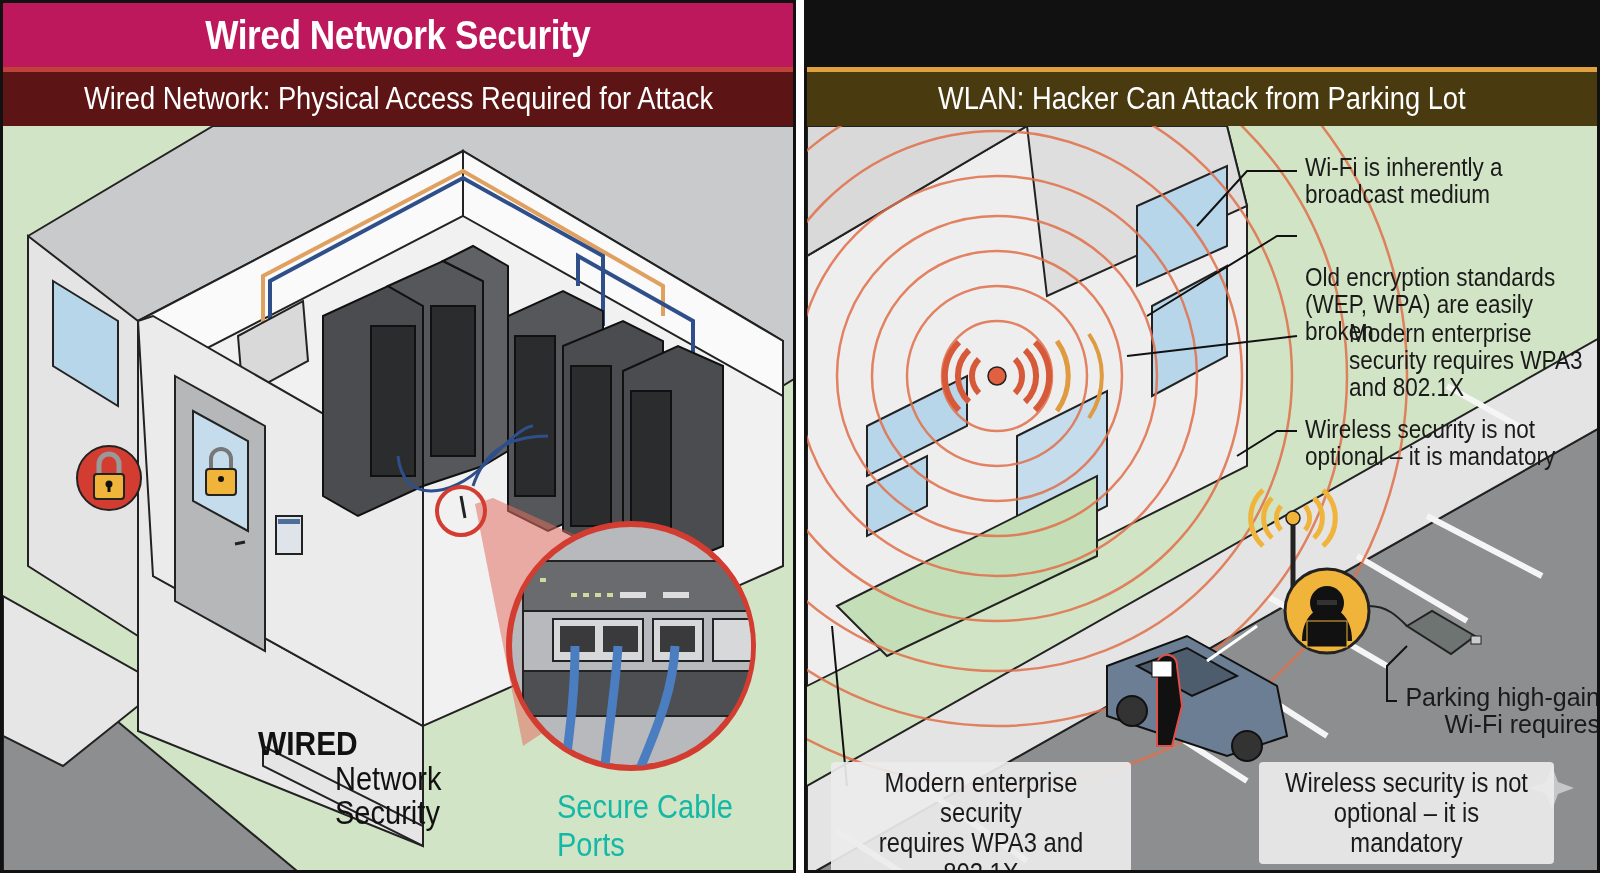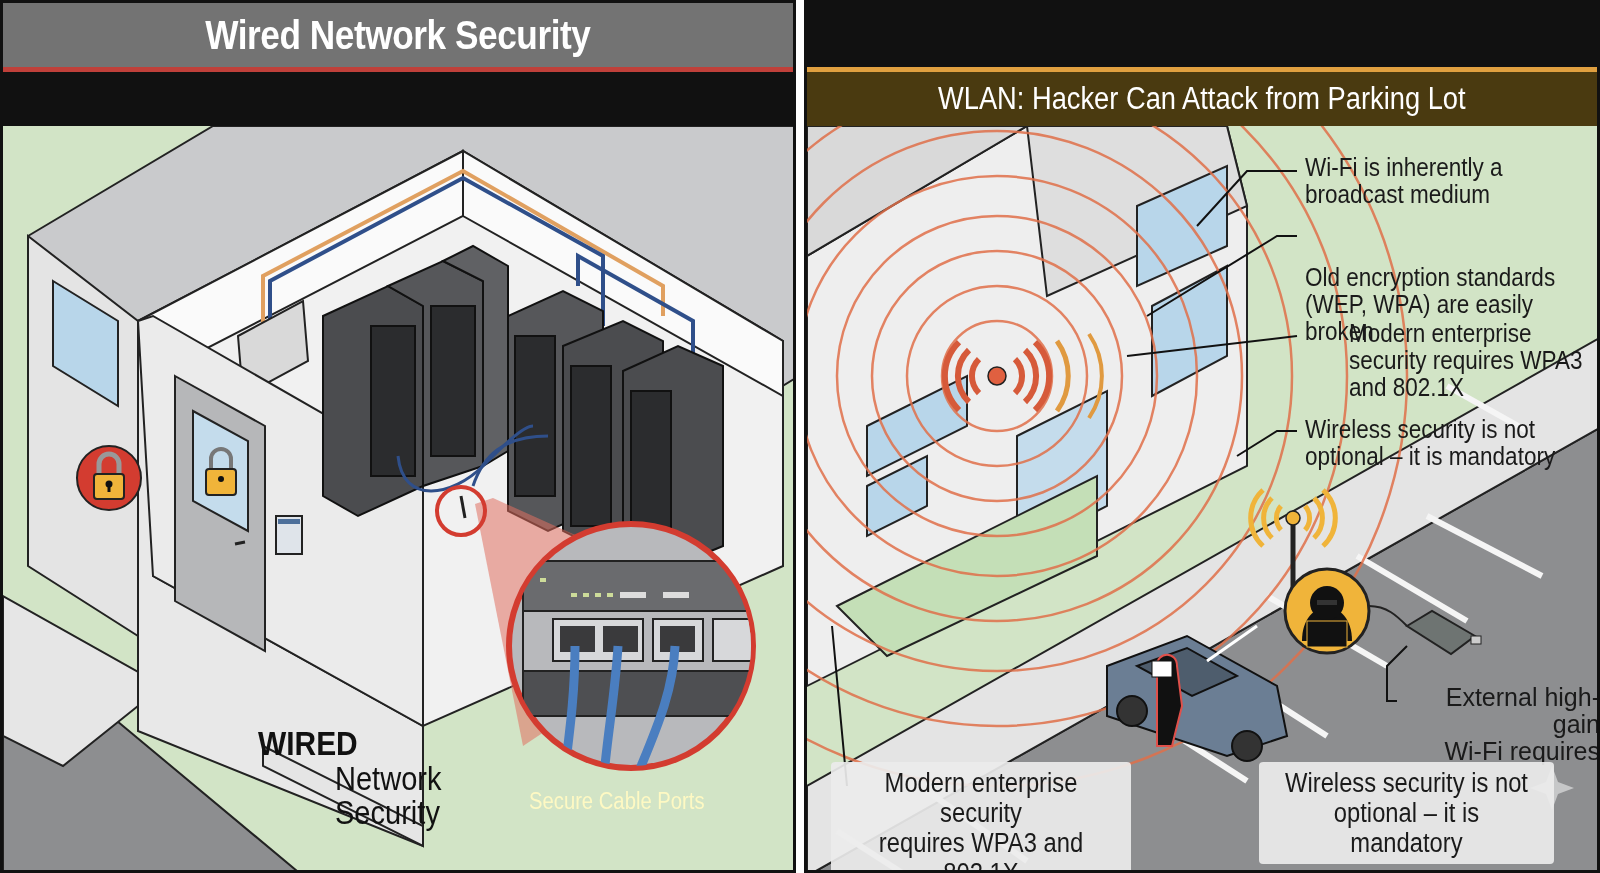--- a/index.html
+++ b/index.html
@@ -2,42 +2,43 @@
 <html><head>
 <meta charset="utf-8">
 <style>
   * { box-sizing: border-box; margin: 0; padding: 0; }
   html, body { width: 1600px; height: 873px; overflow: hidden; background: #111; }
   body { font-family: "Liberation Sans", sans-serif; position: relative; }
   .panel { position: absolute; top: 0; height: 873px; overflow: hidden; border: 3px solid #111; }
   #left { left: 0; width: 796px; }
   #right { left: 804px; width: 796px; }
   .divider { position: absolute; left: 793px; top: 0; width: 14px; height: 873px; background: #fff; border-left: 3px solid #111; border-right: 3px solid #111; }
-  .title-bar { position: absolute; left: 0; top: 0; width: 100%; height: 64px; background: #737373; color: #fff; font-weight: bold; font-size: 40px; text-align: center; line-height: 64px; letter-spacing: -0.5px; transform-origin: center; }
+  .title-bar { position: absolute; left: 0; top: 0; width: 100%; height: 64px; background: #be185d; color: #fff; font-weight: bold; font-size: 40px; text-align: center; line-height: 64px; letter-spacing: -0.5px; transform-origin: center; }
   .title-bar span { display: inline-block; transform: scaleX(0.88); }
   .accent-line { position: absolute; left: 0; top: 64px; width: 100%; height: 5px; }
   .sub-bar { position: absolute; left: 0; top: 69px; width: 100%; height: 54px; color: #fff; font-size: 31px; text-align: center; line-height: 54px; }
   .sub-bar span { display: inline-block; transform: scaleX(0.88); }
   .scene { position: absolute; left: 0; top: 123px; width: 100%; height: 750px; }
   .scene svg { position: absolute; left: 0; top: 0; }
   .label { position: absolute; color: #1a1a1a; font-size: 25px; line-height: 27px; }
   .label span { display: inline-block; transform: scaleX(0.9); transform-origin: left; }
   .callout-box { position: absolute; background: rgba(235,235,235,0.92); border-radius: 4px; font-size: 27px; line-height: 30px; color: #1a1a1a; text-align: center; padding: 6px 8px; }
   .callout-box span { display: block; transform: scaleX(0.88); }
   .wired-title { position: absolute; font-weight: bold; font-size: 34px; color: #111; }
   .wired-sub { position: absolute; font-size: 33px; color: #111; line-height: 34px; }
-  .ports-label { position: absolute; font-size: 23px; color: #fef9c3; }
+  .ports-label { position: absolute; font-size: 33px; color: #14b8a6; margin-left: 28px; }
   .ports-label span, .wired-title span, .wired-sub span { display: inline-block; transform: scaleX(0.88); transform-origin: left; }
 </style>
 </head>
 <body>
 
 <div class="panel" id="left">
   <div class="title-bar"><span>Wired Network Security</span></div>
   <div class="accent-line" style="background:#c0403a"></div>
+  <div class="sub-bar" style="background:#5c1414"><span>Wired Network: Physical Access Required for Attack</span></div>
 
   <div class="scene">
     <svg width="796" height="750" viewBox="0 0 796 750">
 
       <rect x="0" y="0" width="796" height="750" fill="#d2e4c6"></rect>
 
       <polygon points="0,500 0,750 300,750" fill="#8d8e90" stroke="#222" stroke-width="2"></polygon>
       <polygon points="0,470 160,560 60,640 0,610" fill="#e6e6e6" stroke="#222" stroke-width="2"></polygon>
 
       <polygon points="25,110 210,0 796,0 796,250 420,480 25,250" fill="#c9cacc" stroke="#222" stroke-width="2"></polygon>
@@ -245,21 +246,21 @@
 
       <path d="M745,640 l6,16 l16,6 l-16,6 l-6,16 l-6,-16 l-16,-6 l16,-6 z" fill="#fff" opacity="0.5"></path>
     </svg>
 
     <div class="label" style="left:498px; top:28px; width:290px;"><span>Wi-Fi is inherently a broadcast medium</span></div>
     <div class="label" style="left:498px; top:98px; width:290px;margin-top:40px;"><span>Old encryption standards (WEP, WPA) are easily broken</span></div>
     <div class="label" style="left:498px; top:194px; width:270px;margin-left:44px;"><span>Modern enterprise security requires WPA3 and 802.1X</span></div>
     <div class="label" style="left:498px; top:290px; width:290px;"><span>Wireless security is not optional – it is mandatory</span></div>
 
     <div class="label" style="left:593px; top:558px; width:200px; text-align:right;">
-      <div>External high-gain</div>
+      <div>Parking high-gain</div>
       <div>Wi-Fi requires</div>
     </div>
 
     <div class="callout-box" style="left:24px; top:636px; width:300px;">
       <span>Modern enterprise security</span>
       <span>requires WPA3 and 802.1X</span>
     </div>
     <div class="callout-box" style="left:452px; top:636px; width:295px;">
       <span>Wireless security is not</span>
       <span>optional – it is mandatory</span>

